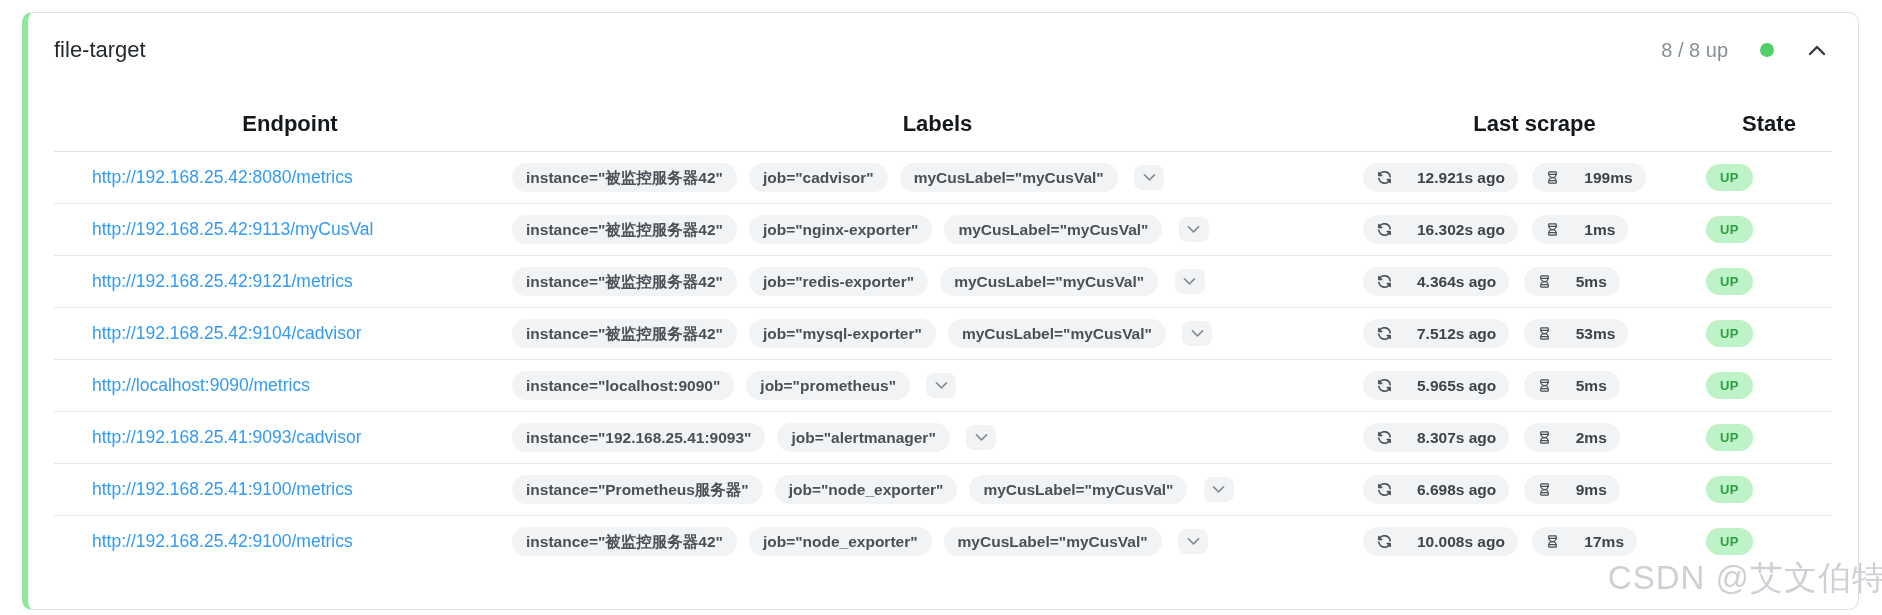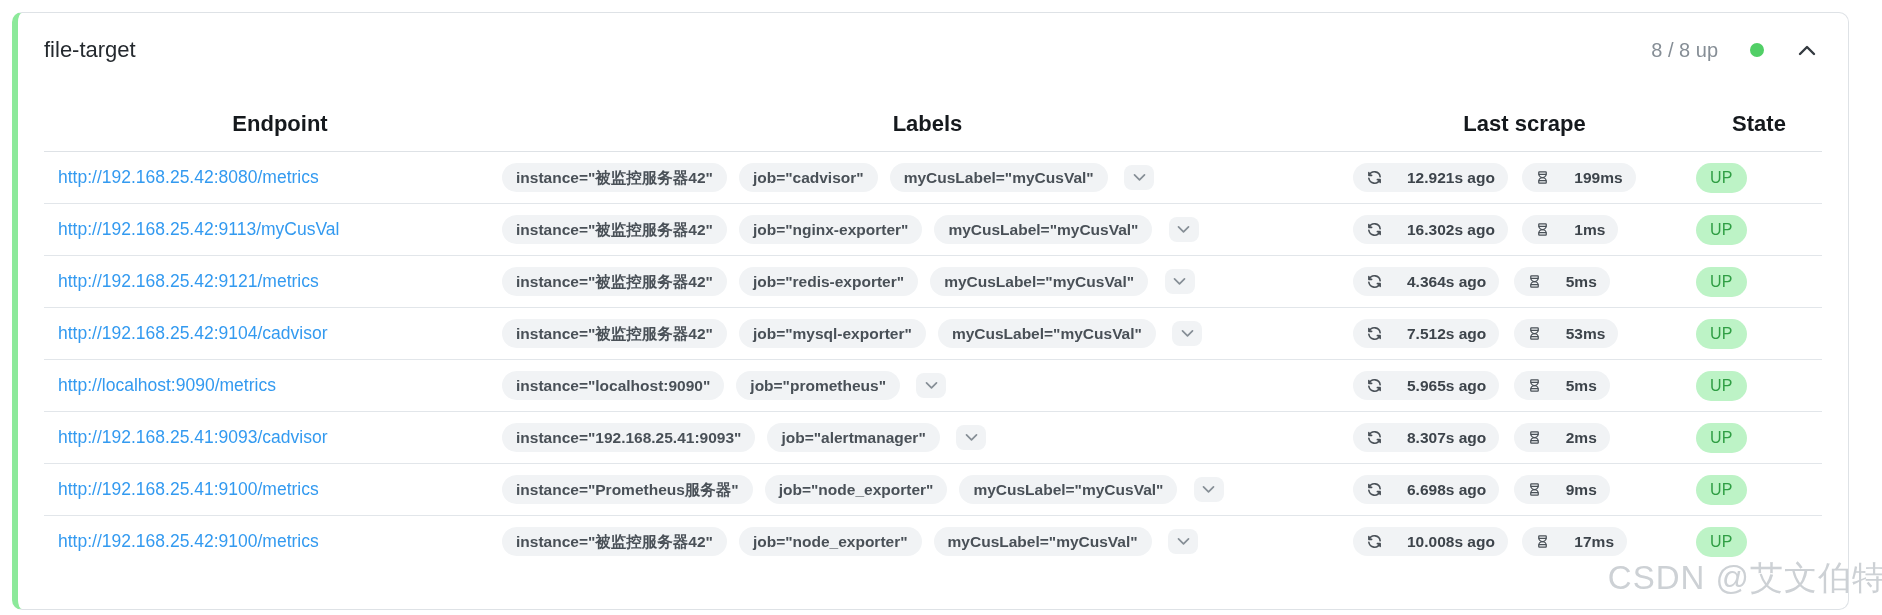--- a/index.html
+++ b/index.html
@@ -10,21 +10,21 @@
     --pill-text:#495057;
     --up-bg:#bdf3c6;
     --up-text:#2f9e44;
     --divider:#dee2e6;
   }
   *{box-sizing:border-box;margin:0;padding:0;}
   html,body{width:1882px;height:615px;overflow:hidden;background:#ffffff;
     font-family:"Liberation Sans","DejaVu Sans",sans-serif;color:#24292e;}
 
   .card{
-    position:absolute;left:12px;top:12px;width:1837px;height:598px;
+    position:absolute;left:22px;top:12px;width:1837px;height:598px;
     background:#fff;border:1px solid var(--divider);
     border-left:6px solid var(--accent-green);
     border-radius:10px;
   }
 
   .card-header{
     display:flex;align-items:center;justify-content:space-between;
     padding:22px 30px 0 26px;
   }
   .pool-title{font-size:22px;font-weight:400;color:#24292e;line-height:30px;}
@@ -43,40 +43,40 @@
     text-align:center;font-size:22px;font-weight:700;color:#15191d;
     padding:34px 0 14px 0;border-bottom:1px solid var(--divider);
   }
   th:first-child, td:first-child{padding-left:14px;}
   td{
     height:52px;vertical-align:middle;border-bottom:1px solid #e2e6ea;
     white-space:nowrap;overflow:hidden;
   }
   tbody tr:last-child td{border-bottom:none;}
 
-  a.endpoint{color:var(--link-blue);font-size:17.5px;text-decoration:none;}
+  a.endpoint{color:var(--link-blue);font-size:17.5px;text-decoration:none;margin-left:24px;}
 
   .pill{
     display:inline-flex;align-items:center;background:var(--pill-bg);
     color:var(--pill-text);font-size:15.5px;font-weight:700;
     padding:5px 14px;border-radius:16px;margin-right:12px;
     line-height:19px;vertical-align:middle;
   }
   .pill.scrape{margin-right:10px;color:#3d444b;gap:24px;padding:5px 13px;}
   .pill .icon{flex:0 0 auto;}
 
   .chevron-btn{
     display:inline-flex;align-items:center;justify-content:center;
     background:var(--pill-bg);border:none;border-radius:8px;
     width:30px;height:25px;cursor:pointer;vertical-align:middle;
   }
 
   .up-badge{
     display:inline-block;background:var(--up-bg);color:var(--up-text);
-    font-size:16px;font-weight:400;letter-spacing:.3px;
+    font-size:13px;font-weight:700;letter-spacing:.3px;
     padding:6px 14px;border-radius:16px;
   }
 
   .watermark{
     position:absolute;right:-4px;top:556px;z-index:10;
     font-size:33px;color:#cdd1d5;letter-spacing:1px;white-space:nowrap;
   }
 </style>
 </head>
 <body>

